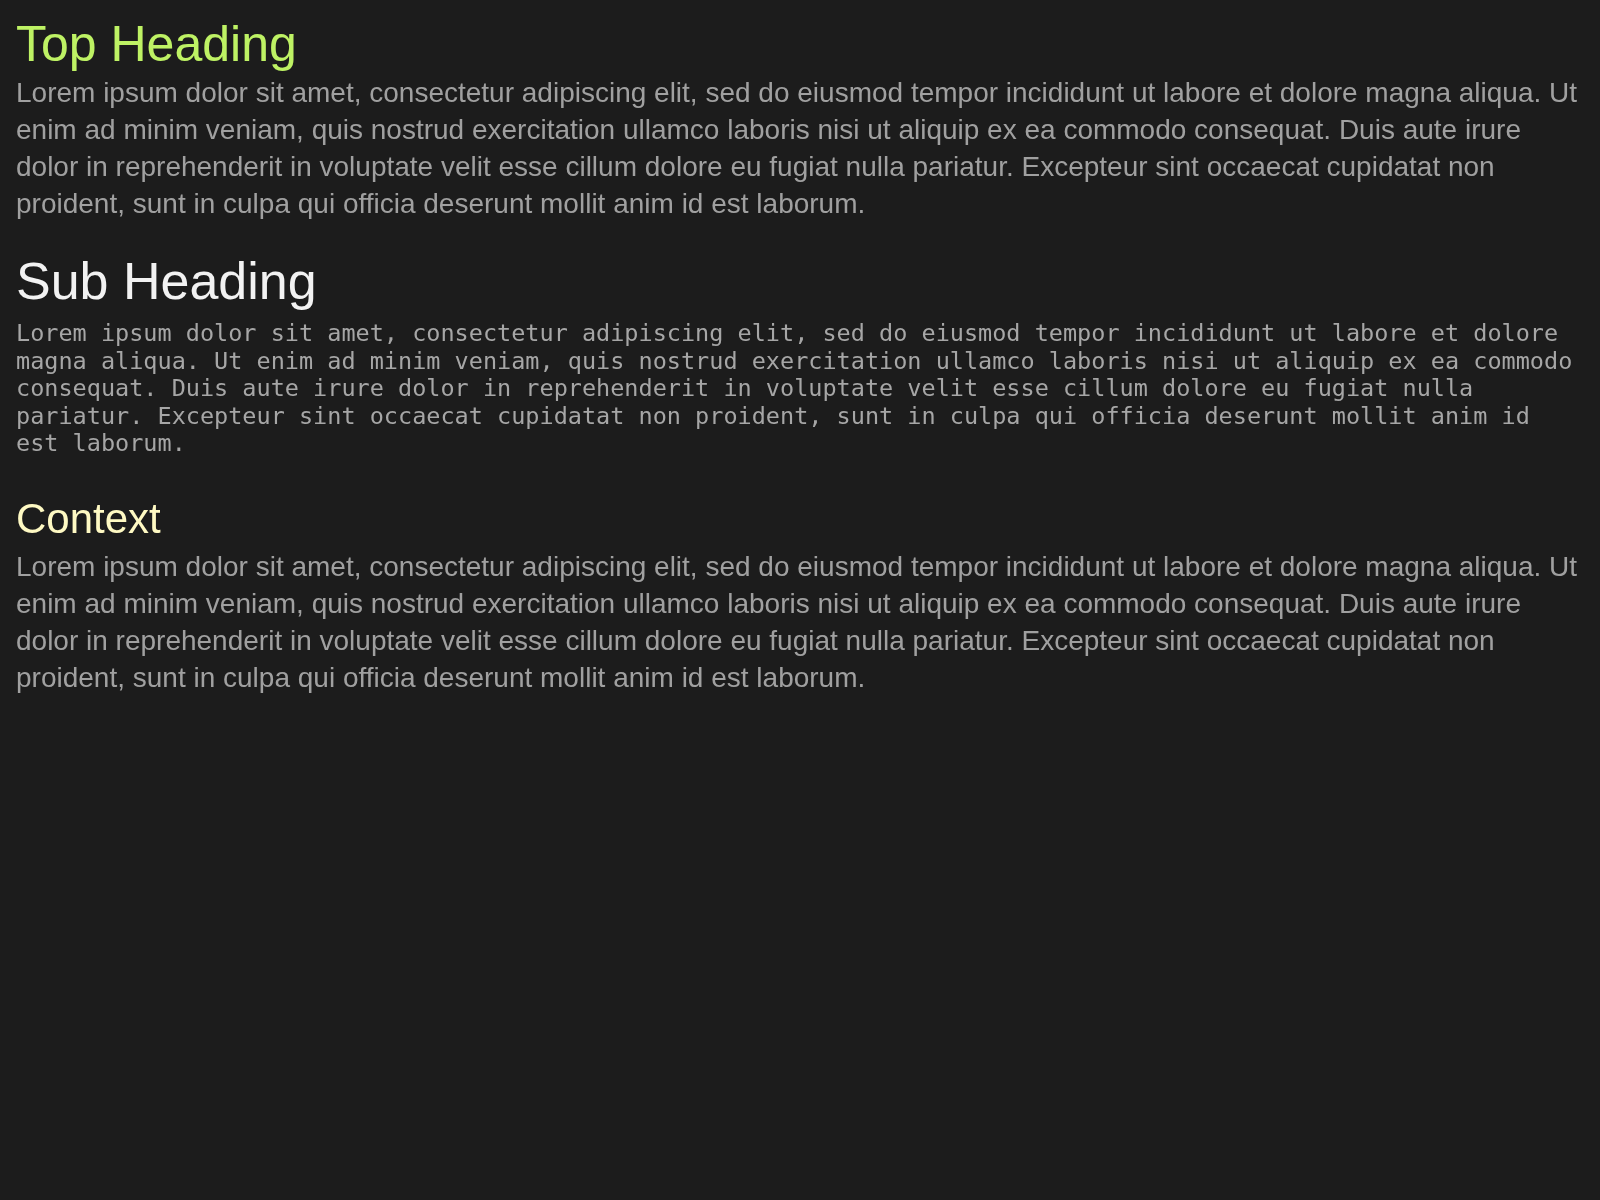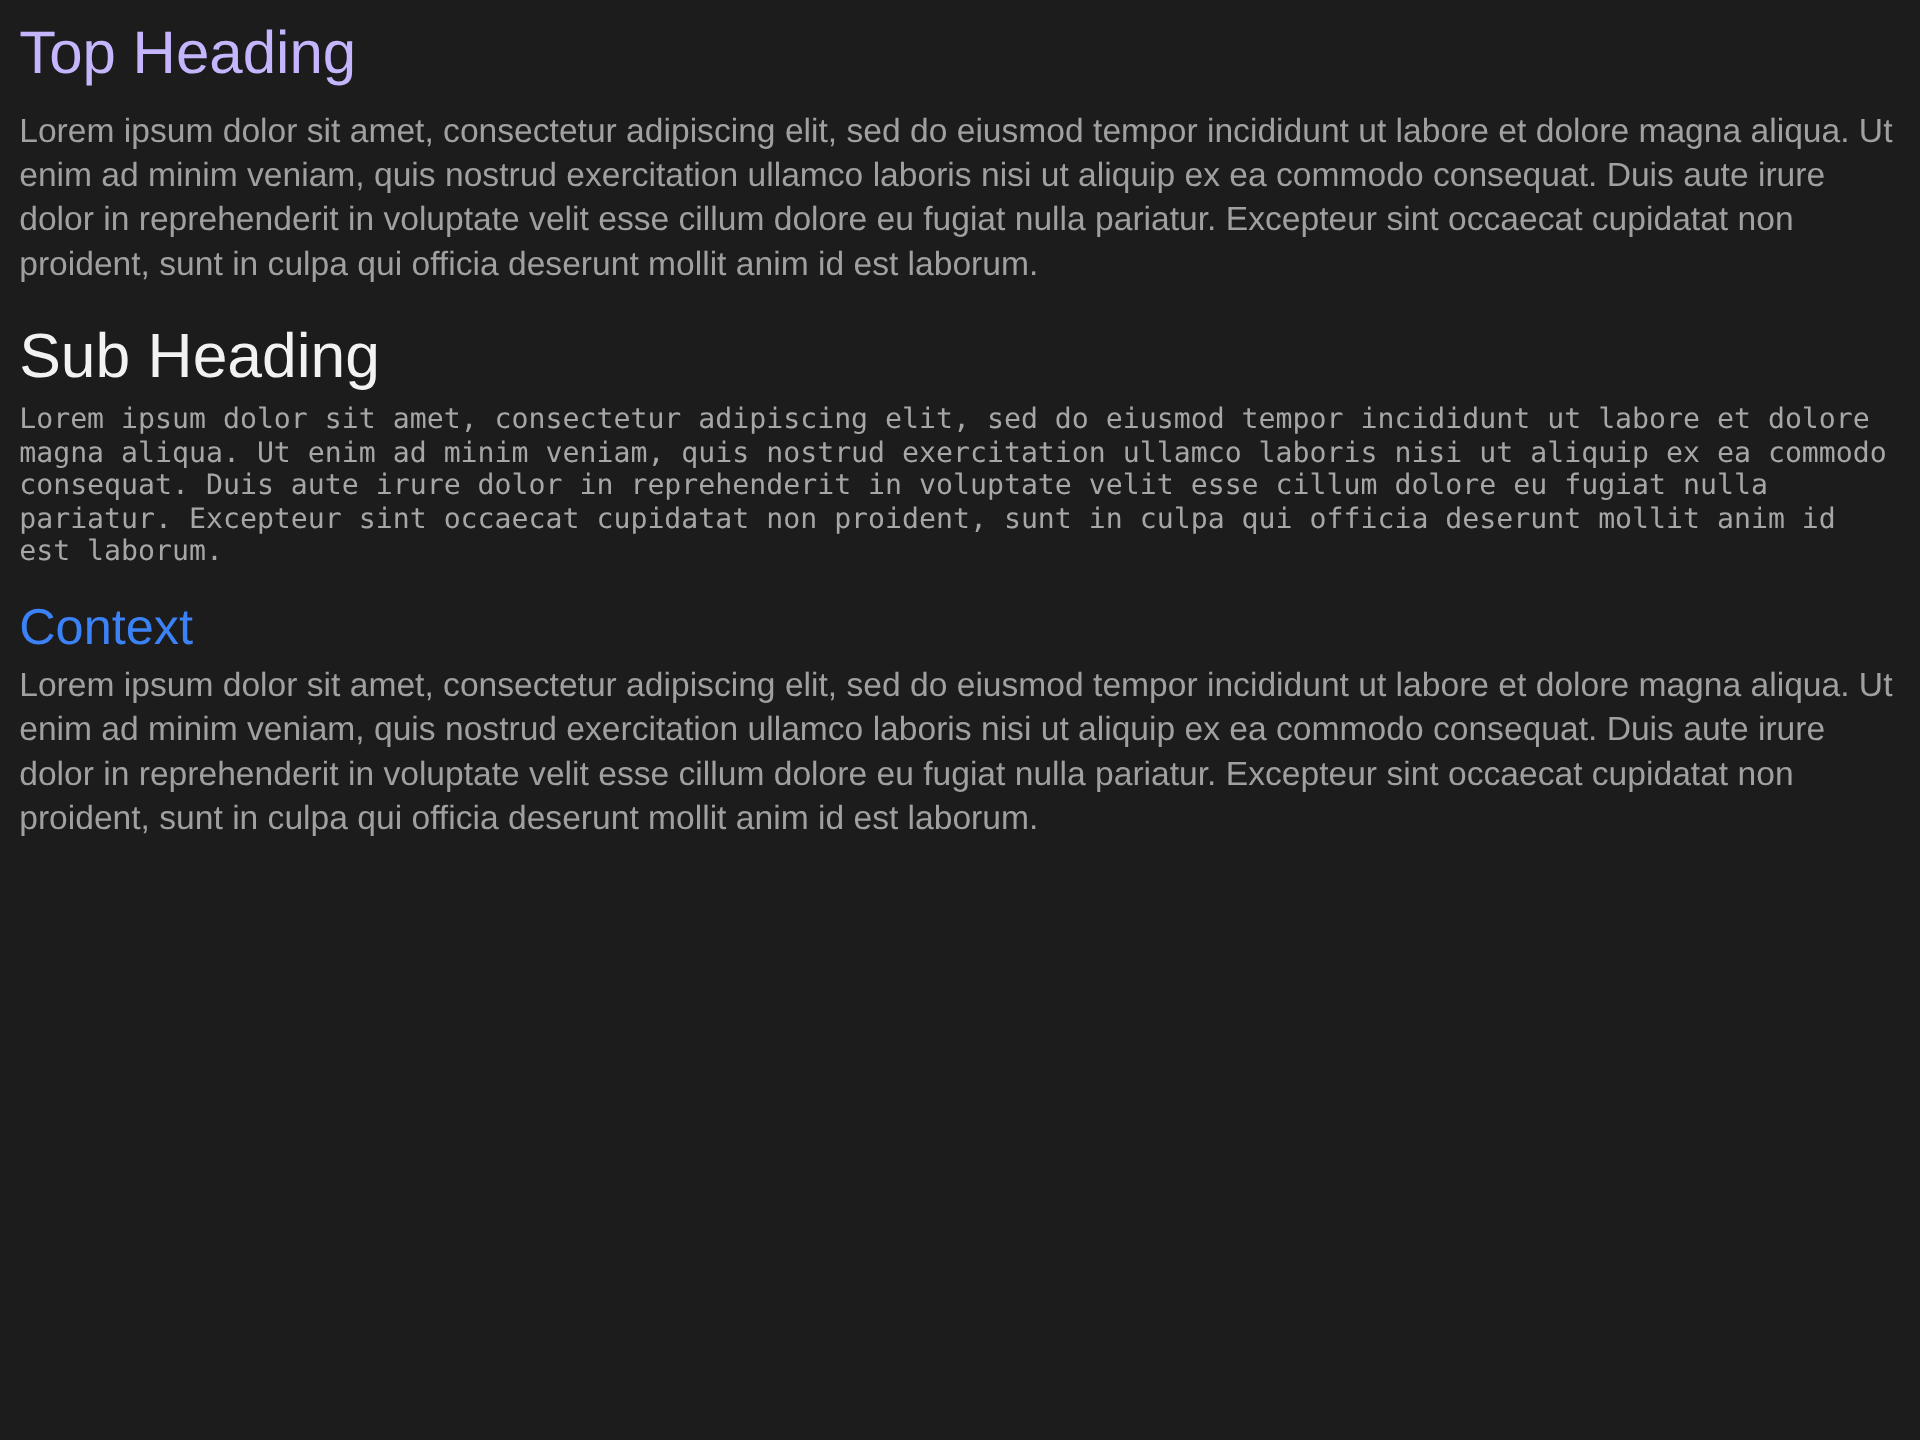--- a/index.html
+++ b/index.html
@@ -10,42 +10,42 @@
     background: #1c1c1c;
     overflow: hidden;
   }
   main.page {
     box-sizing: border-box;
     width: 1600px;
     height: 1200px;
     padding: 14px 16px 0 16px;
   }
   h1.top-heading {
-    margin: 0 0 16px 0;
+    margin: 0 0 0 0;
     font-family: "Liberation Sans", sans-serif;
     font-weight: 300;
     font-size: 50px;
     line-height: 1.2;
-    color: #c4b5fd;
+    color: #bef264;
   }
   h2.sub-heading {
     margin: 28px 0 8px 0;
     font-family: "Liberation Sans", sans-serif;
     font-weight: 300;
     font-size: 52px;
     line-height: 1.2;
     color: #f2f2f2;
   }
   h3.context-heading {
-    margin: 24px 0 4px 0;
+    margin: 36px 0 4px 0;
     font-family: "Liberation Sans", sans-serif;
     font-weight: 300;
     font-size: 42px;
     line-height: 1.2;
-    color: #3b82f6;
+    color: #fef9c3;
   }
   p.body-text {
     margin: 0;
     max-width: 1570px;
     font-family: "Liberation Sans", sans-serif;
     font-weight: 400;
     font-size: 28px;
     line-height: 37px;
     color: #a0a0a0;
   }

